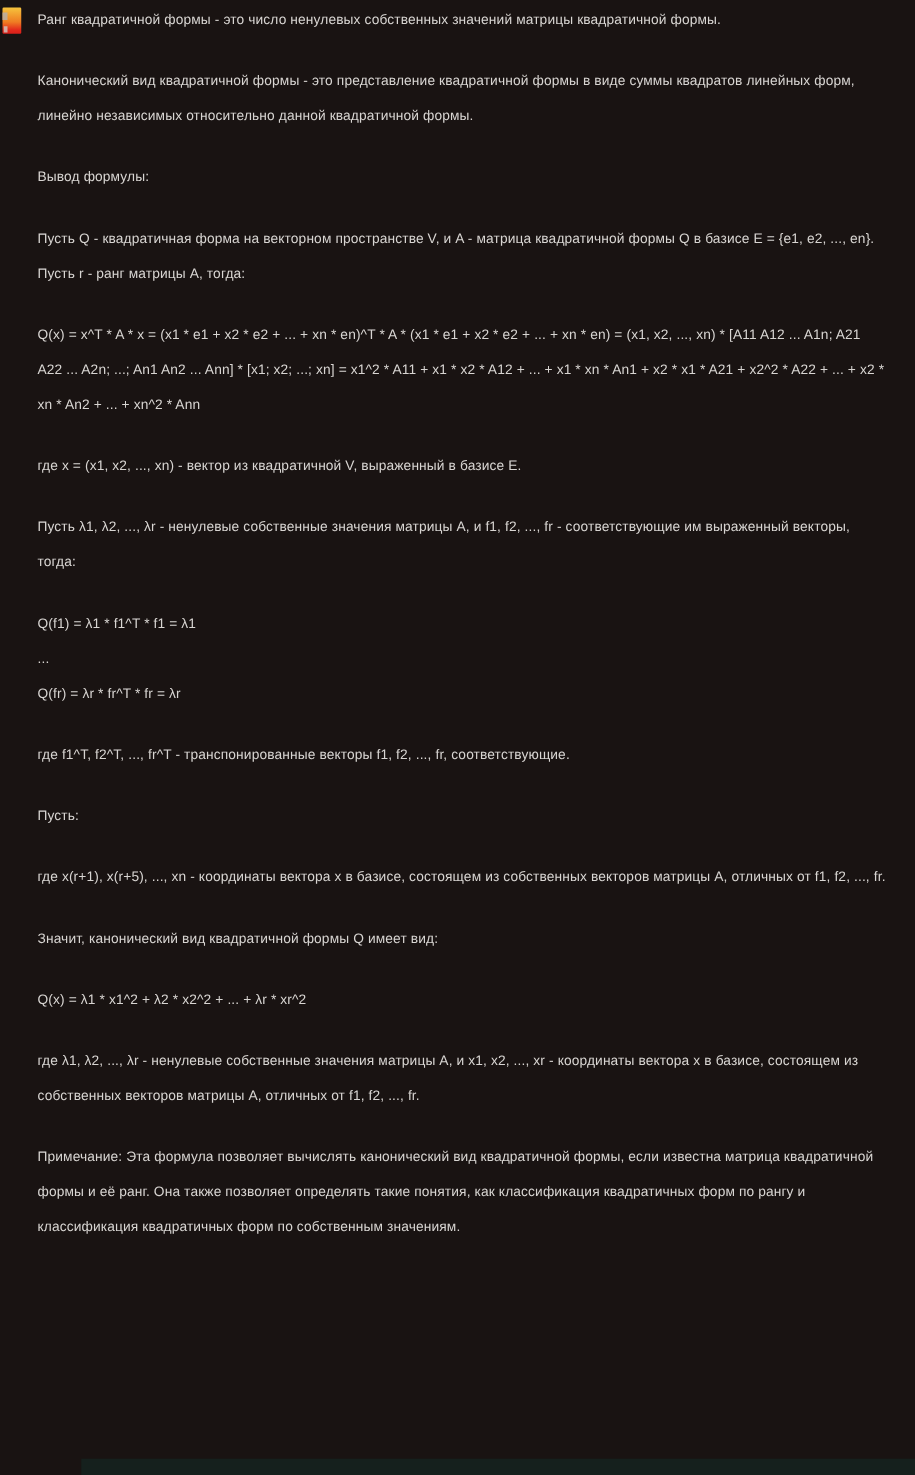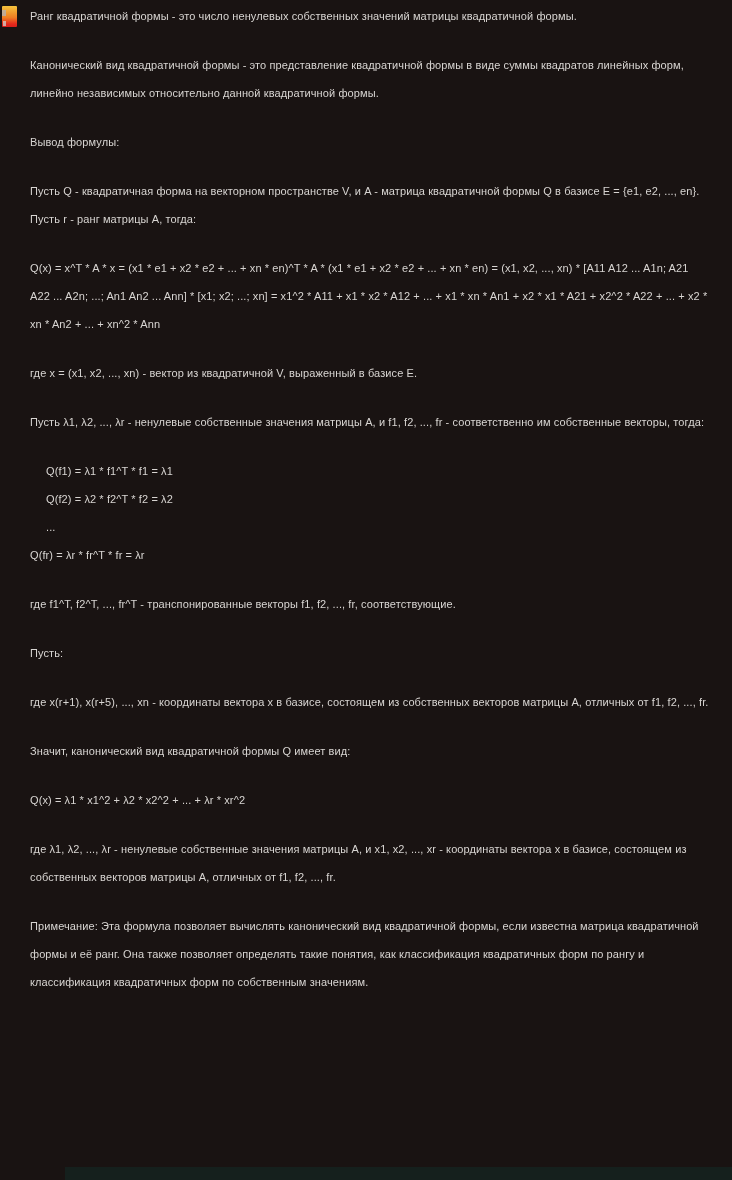--- a/index.html
+++ b/index.html
@@ -44,21 +44,21 @@
     content: "";
     position: absolute;
     left: 1px;
     bottom: 1px;
     width: 3px;
     height: 5px;
     background: #cfc9c4;
     opacity: 0.8;
   }
   .para { margin: 0 0 21px 0; }
-  .para.tight { margin-bottom: 0; margin-left: 16px; }
+  .para.tight { margin-bottom: 0; }
   .bottom-strip {
     position: absolute;
     left: 65px;
     right: 0;
     bottom: 0;
     height: 13px;
     background: #15201d;
   }
 </style>
 </head>
@@ -67,23 +67,22 @@
 <div class="message">
 
   <span class="avatar"></span>
 
   <div class="para">Ранг квадратичной формы - это число ненулевых собственных значений матрицы квадратичной формы.</div>
   <div class="para">Канонический вид квадратичной формы - это представление квадратичной формы в виде суммы квадратов линейных форм, линейно независимых относительно данной квадратичной формы.</div>
   <div class="para">Вывод формулы:</div>
   <div class="para">Пусть Q - квадратичная форма на векторном пространстве V, и A - матрица квадратичной формы Q в базисе E = {e1, e2, ..., en}. Пусть r - ранг матрицы A, тогда:</div>
   <div class="para">Q(x) = x^T * A * x = (x1 * e1 + x2 * e2 + ... + xn * en)^T * A * (x1 * e1 + x2 * e2 + ... + xn * en) = (x1, x2, ..., xn) * [A11 A12 ... A1n; A21 A22 ... A2n; ...; An1 An2 ... Ann] * [x1; x2; ...; xn] = x1^2 * A11 + x1 * x2 * A12 + ... + x1 * xn * An1 + x2 * x1 * A21 + x2^2 * A22 + ... + x2 * xn * An2 + ... + xn^2 * Ann</div>
   <div class="para">где x = (x1, x2, ..., xn) - вектор из квадратичной V, выраженный в базисе E.</div>
-  <div class="para">Пусть λ1, λ2, ..., λr - ненулевые собственные значения матрицы A, и f1, f2, ..., fr - соответственно им собственные векторы, тогда:</div>
+  <div class="para">Пусть λ1, λ2, ..., λr - ненулевые собственные значения матрицы A, и f1, f2, ..., fr - соответствующие им выраженный векторы, тогда:</div>
   <div class="para tight">Q(f1) = λ1 * f1^T * f1 = λ1</div>
-  <div class="para tight">Q(f2) = λ2 * f2^T * f2 = λ2</div>
   <div class="para tight">...</div>
   <div class="para">Q(fr) = λr * fr^T * fr = λr</div>
   <div class="para">где f1^T, f2^T, ..., fr^T - транспонированные векторы f1, f2, ..., fr, соответствующие.</div>
   <div class="para">Пусть:</div>
   <div class="para">где x(r+1), x(r+5), ..., xn - координаты вектора x в базисе, состоящем из собственных векторов матрицы A, отличных от f1, f2, ..., fr.</div>
   <div class="para">Значит, канонический вид квадратичной формы Q имеет вид:</div>
   <div class="para">Q(x) = λ1 * x1^2 + λ2 * x2^2 + ... + λr * xr^2</div>
   <div class="para">где λ1, λ2, ..., λr - ненулевые собственные значения матрицы A, и x1, x2, ..., xr - координаты вектора x в базисе, состоящем из собственных векторов матрицы A, отличных от f1, f2, ..., fr.</div>
   <div class="para">Примечание: Эта формула позволяет вычислять канонический вид квадратичной формы, если известна матрица квадратичной формы и её ранг. Она также позволяет определять такие понятия, как классификация квадратичных форм по рангу и классификация квадратичных форм по собственным значениям.</div>
 

